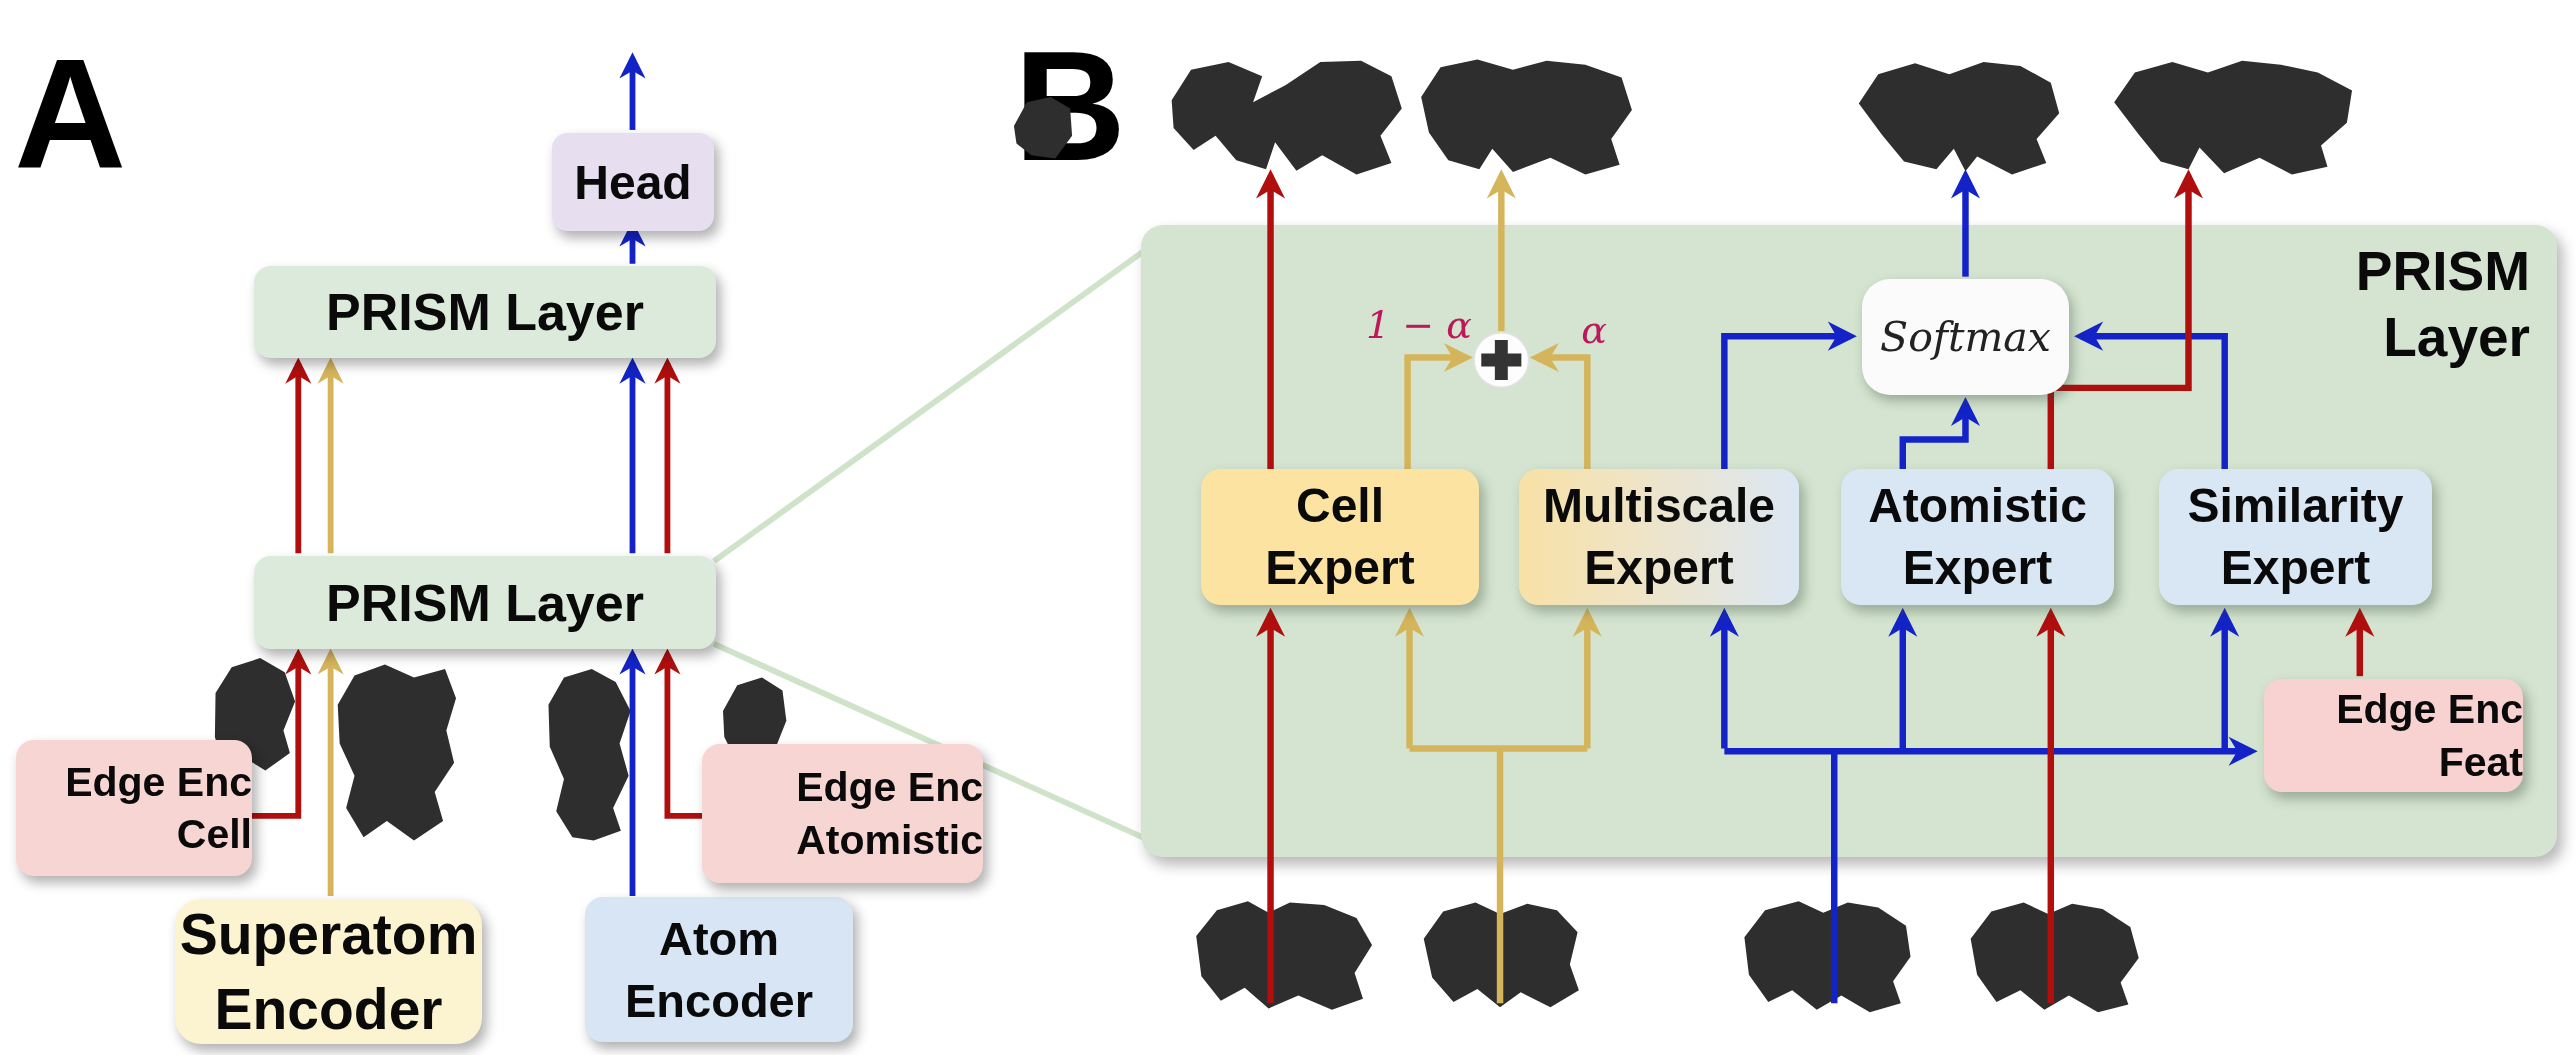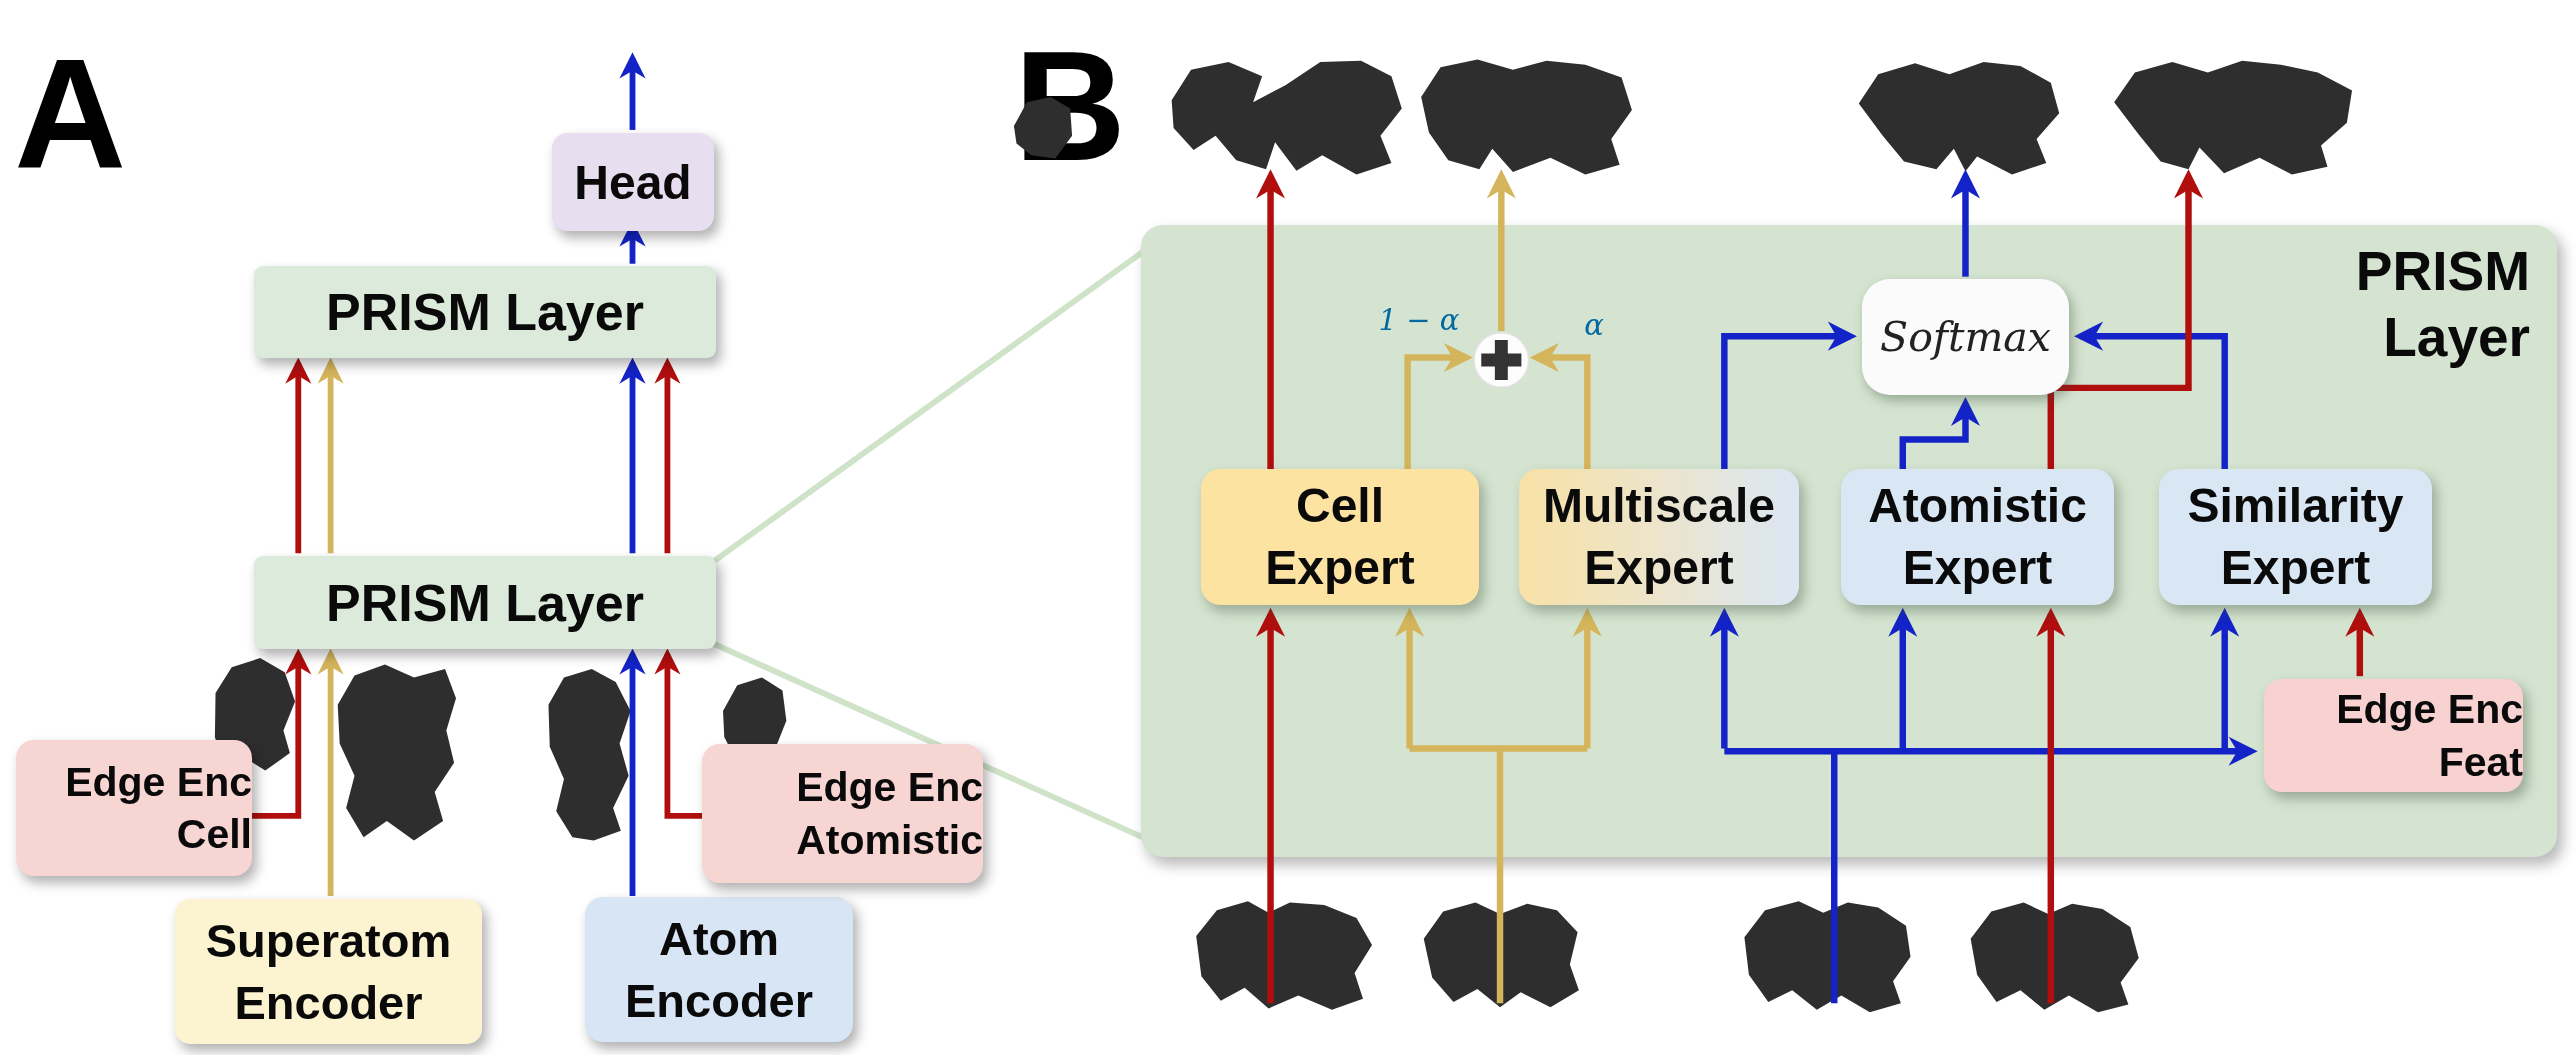--- a/index.html
+++ b/index.html
@@ -6,35 +6,35 @@
   #canvas{position:relative;width:2576px;height:1055px;background:#ffffff;overflow:hidden;
           font-family:"Liberation Sans",sans-serif;}
   .abs{position:absolute;}
   .panel-label{font-weight:bold;font-size:155px;color:#000;line-height:1;}
   .box{position:absolute;display:flex;flex-direction:column;align-items:center;justify-content:center;
        text-align:center;color:#0a0a0a;font-weight:bold;z-index:3;}
   .shadow-w{box-shadow:4.5px 6.5px 11.6px rgba(0,0,0,0.30);}
   .shadow-g{box-shadow:4.5px 6.5px 11.6px rgba(50,70,50,0.35);}
   .bigpanel{position:absolute;left:1141px;top:225px;width:1416px;height:632px;background:#d4e4d0;
             border-radius:22px;z-index:1;box-shadow:5.2px 7.8px 14.2px rgba(0,0,0,0.28);}
-  .prism-a{background:#dbeada;border-radius:9px;font-size:52px;}
+  .prism-a{background:#dbeada;border-radius:17px;font-size:52px;}
   .head{background:#e7def0;border-radius:15.5px;font-size:48px;}
   .pink{background:#f6d5d3;border-radius:18px;font-size:41px;line-height:1.28;align-items:flex-end;}
-  .cream{background:#fcf3d0;border-radius:15px;font-size:47px;line-height:1.3;}
+  .cream{background:#fcf3d0;border-radius:26px;font-size:57px;line-height:1.3;}
   .lblue{background:#d7e5f5;border-radius:18px;font-size:47px;line-height:1.3;}
   .expert{border-radius:19.4px;font-size:48px;line-height:1.3;}
   .cell{background:#fce3a1;}
   .multi{background:linear-gradient(90deg,#f8e1a6 0%,#eee4c8 45%,#dbe7f4 100%);}
   .atom-exp{background:#d9e6f4;}
   .softmax{position:absolute;left:1862px;top:279px;width:207px;height:116px;background:#fbfbfb;
            border-radius:28px;display:flex;align-items:center;justify-content:center;z-index:3;
            font-family:"DejaVu Serif",serif;font-style:italic;font-size:41px;color:#222;
            box-shadow:3.9px 5.8px 10.3px rgba(50,70,50,0.35);}
   .mathlab{position:absolute;z-index:4;font-family:"DejaVu Serif",serif;font-style:italic;
-           font-size:29px;color:#0369a1;text-align:center;}
+           font-size:38px;color:#be185d;text-align:center;}
   .corner-title{position:absolute;left:2328px;top:238px;width:202px;text-align:right;z-index:3;
                 font-weight:bold;font-size:55px;line-height:66px;color:#0a0a0a;}
   svg{position:absolute;left:0;top:0;z-index:2;}
   svg.under{z-index:0;}
 </style>
 </head>
 <body>
 
 <div id="canvas">
 

